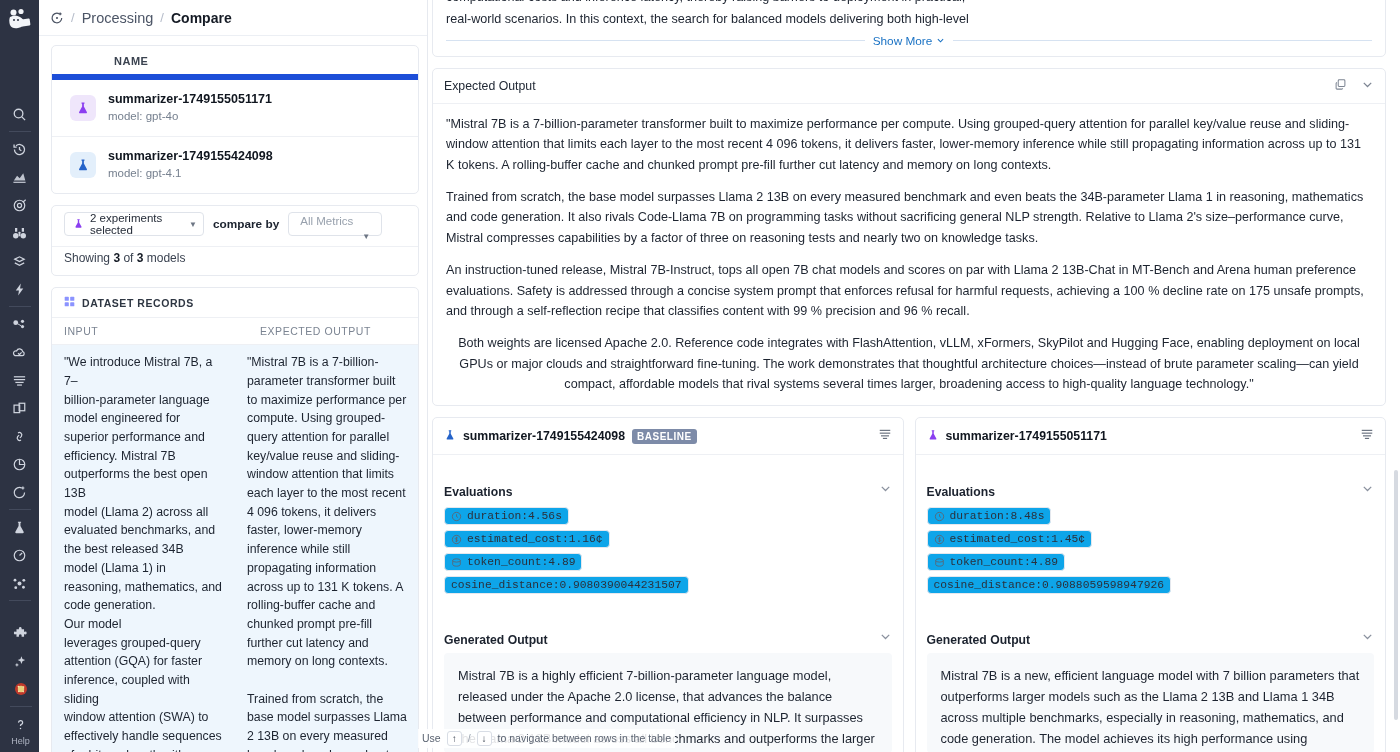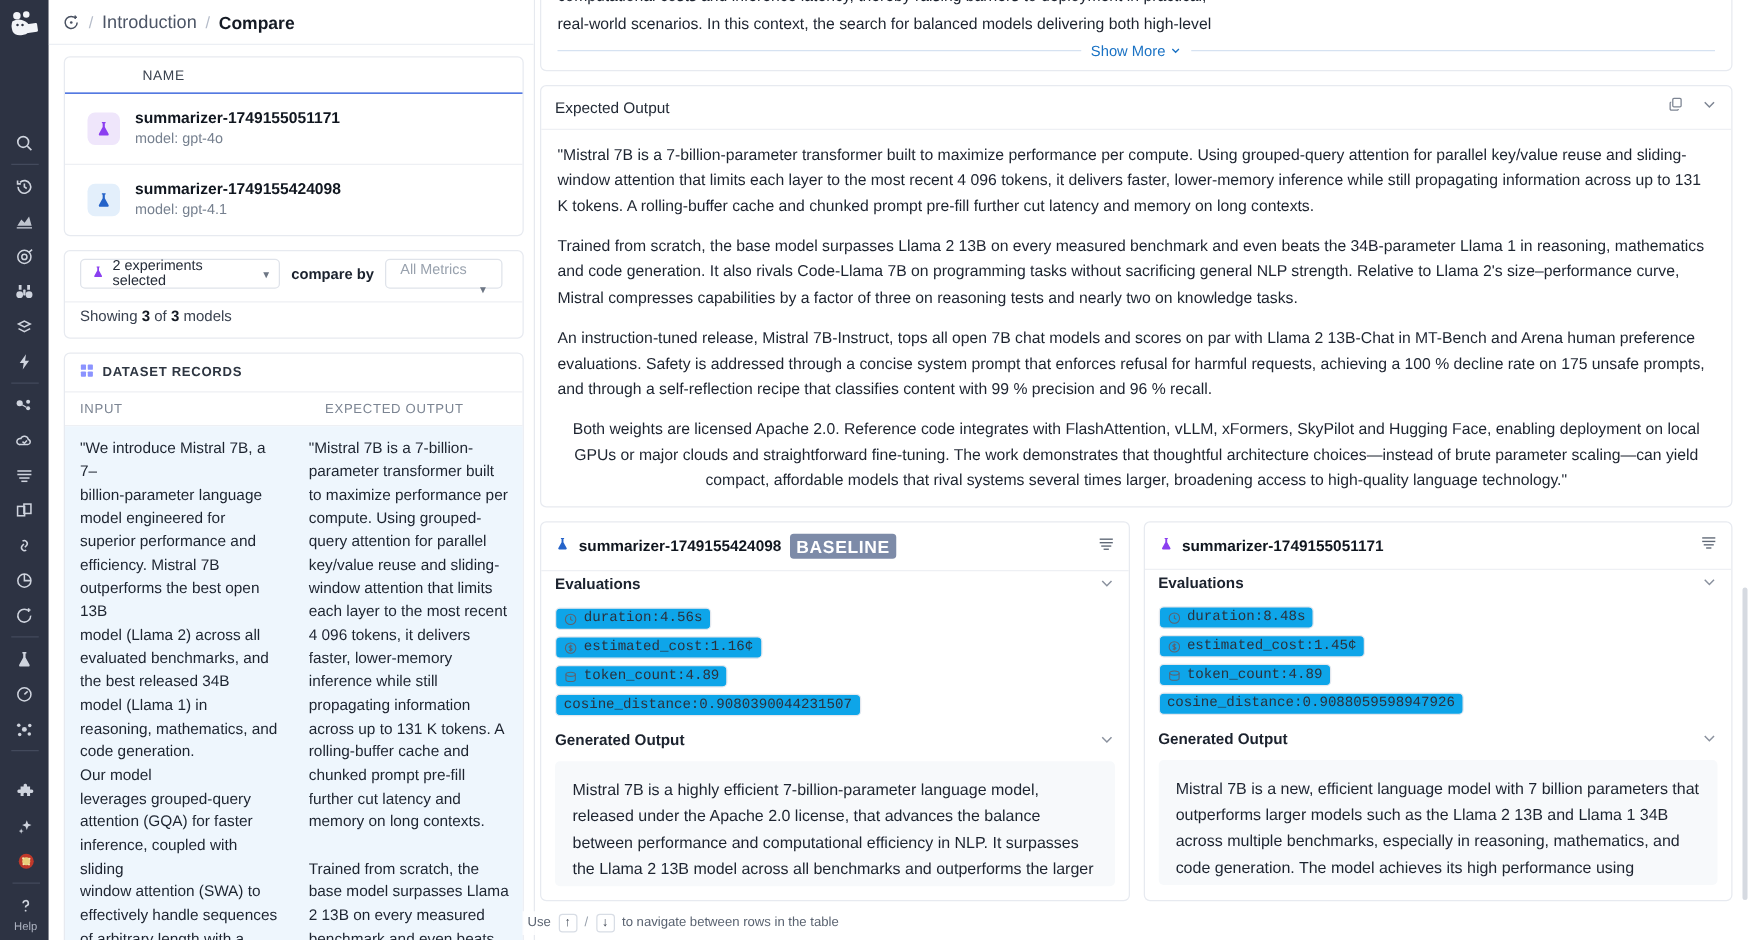--- a/index.html
+++ b/index.html
@@ -54,22 +54,22 @@
   .bc-link { color: #4c5566; font-size: 14.5px; cursor: pointer; }
   .bc-current { color: #141a24; font-size: 14px; font-weight: bold; }
 
   .panel-scroll { flex: 1; overflow: hidden; padding: 9px 8px 0 12px; }
 
   .card {
     border: 1px solid #e7eaf0; border-radius: 5px; background: #fff;
     margin-bottom: 11px;
   }
   .exp-head {
-    padding: 9px 0 7px 62px; font-size: 11px; font-weight: normal;
-    letter-spacing: .5px; color: #3b4350; border-bottom: 1px solid #1d4ed8;
+    padding: 9px 0 7px 62px; font-size: 11px; font-weight: bold;
+    letter-spacing: .5px; color: #3b4350; border-bottom: 6px solid #1d4ed8;
   }
   .exp-row { display:flex; align-items:center; gap: 12px; padding: 11px 10px 11px 18px; border-bottom: 1px solid #eef0f4; }
   .exp-row:last-child { border-bottom: none; }
   .exp-avatar { width: 26px; height: 26px; border-radius: 6px; display:flex; align-items:center; justify-content:center; flex:0 0 26px;}
   .exp-avatar.purple { background: #efe6fb; }
   .exp-avatar.blue { background: #e3effb; }
   .exp-name { font-size: 12.5px; font-weight: bold; color: #10161f; line-height: 1.35; }
   .exp-model { font-size: 11.5px; color: #76808f; line-height: 1.5; }
 
   .filterbar { display:flex; align-items:center; gap: 9px; padding: 6px 0 10px 12px; }
@@ -124,24 +124,24 @@
 
   .exp-out-body { padding: 10px 13px 11px 13px; font-size:12.6px; line-height:1.62; color:#1d2430; }
   .exp-out-body p { margin-bottom: 12px; }
   .exp-out-body p:last-child { margin-bottom: 0; text-align: center; }
 
   .compare-grid { display:flex; gap: 11px; }
   .ccard { flex:1; border:1px solid #e7eaf0; border-radius:5px; background:#fff; min-width:0; }
   .ccard-head { display:flex; align-items:center; gap:7px; padding: 9px 11px; border-bottom:1px solid #eef0f4; }
   .ccard-name { font-size: 12.3px; font-weight:bold; color:#10161f; }
   .badge-baseline {
-    background:#7d8ba8; color:#fff; font-size:14px; font-weight:bold;
+    background:#7d8ba8; color:#fff; font-size:10px; font-weight:bold;
     letter-spacing:.5px; padding: 2px 5px; border-radius:3px;
   }
-  .section-row { display:flex; align-items:flex-start; padding: 3px 11px 6px 11px; }
+  .section-row { display:flex; align-items:flex-end; padding: 26px 11px 6px 11px; }
   .section-title { font-size: 12.2px; font-weight:bold; color:#1b222e; }
   .section-row .chev { margin-left:auto; color:#8a919e; }
   .metrics { padding: 2px 11px 9px 11px; display:flex; flex-direction:column; gap:5px; align-items:flex-start; }
   .metric {
     border:1px solid #e4e8ee; border-radius:4px; background:#0ea5e9;
     display:flex; align-items:center; gap:5px;
     padding: 2px 6px; font-size: 11.3px;
     font-family: "Liberation Mono", "DejaVu Sans Mono", monospace;
     color:#2a313d;
   }
@@ -344,21 +344,21 @@
 
     <div class="breadcrumb">
       <span class="bc-icon">
         <svg width="14" height="14" viewBox="0 0 16 16" fill="none" stroke="currentColor" stroke-width="1.35">
             <path d="M13.4 8a5.5 5.5 0 1 1-3.2-5"></path>
             <path d="M11.6 1.6v3.2M10 3.2h3.2"></path>
             <circle cx="8" cy="8" r="1.2" fill="currentColor" stroke="none"></circle>
           </svg>
       </span>
       <span class="bc-sep">/</span>
-      <span class="bc-link">Introduction</span>
+      <span class="bc-link">Processing</span>
       <span class="bc-sep">/</span>
       <span class="bc-current">Compare</span>
     </div>
 
     <div class="panel-scroll">
 
       <div class="card">
         <div class="exp-head">NAME</div>
 
         <div class="exp-row">
@@ -381,21 +381,21 @@
           </div>
           <div>
             <div class="exp-name">summarizer-1749155424098</div>
             <div class="exp-model">model: gpt-4.1</div>
           </div>
         </div>
       </div>
 
       <div class="card">
         <div class="filterbar">
-          <div class="select" style="width:160px;">
+          <div class="select" style="width:140px;">
             <span class="flask-mini">
               <svg width="11" height="11" viewBox="0 0 16 16" fill="currentColor">
                   <path d="M6.3 1.8h3.4v1.2H9v3.4l3.4 6.2a1 1 0 0 1-.9 1.5h-7a1 1 0 0 1-.9-1.5L7 6.4V3H6.3z"></path>
                 </svg>
             </span>
             <span>2 experiments selected</span>
             <span class="caret">▼</span>
           </div>
           <span style="font-size:11.8px;font-weight:bold;color:#1b222e;">compare by</span>
           <div class="select metrics" style="width:94px;">

